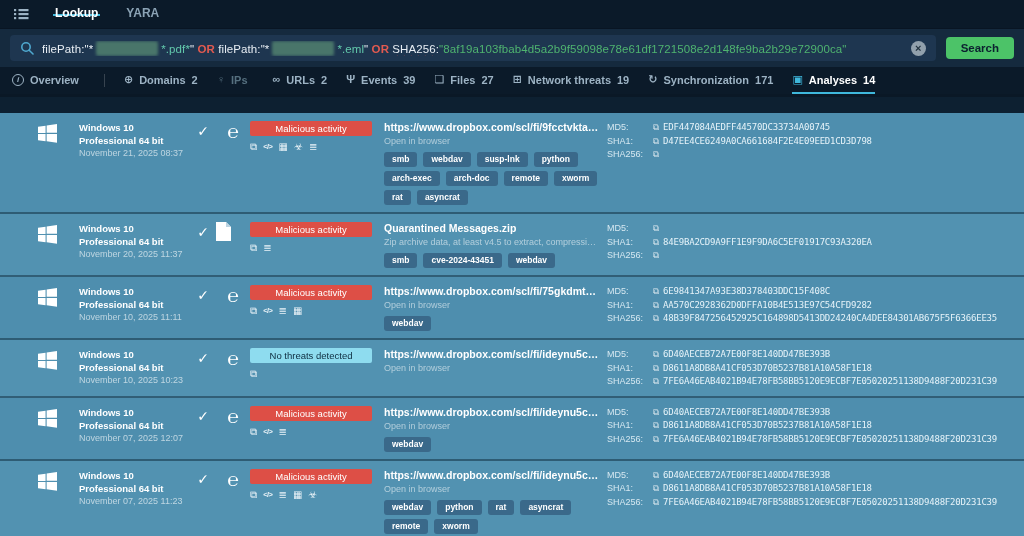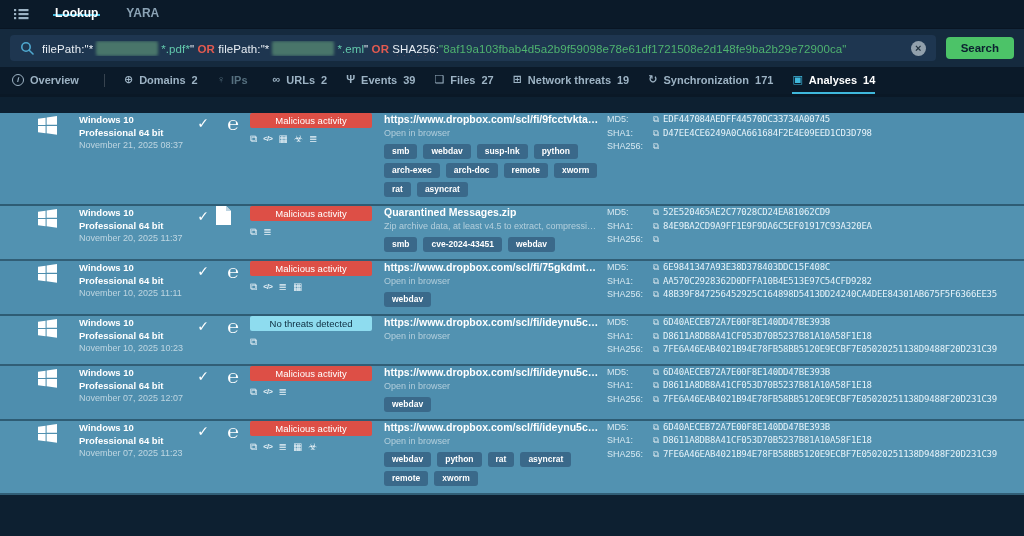--- a/index.html
+++ b/index.html
@@ -50,21 +50,21 @@
   .tab.active .tab-icon{color:var(--accent);}
   .tab.disabled{color:#56707f;}
   .tab-sep{width:1px;background:rgba(255,255,255,.18);margin:7px 0;}
 
   
   .gap-band{height:19px;background:#0d2031;border-top:3px solid #0a1826;flex:0 0 auto;}
 
   
   .rows{flex:1;overflow:hidden;background:#0d2031;}
   .row{display:flex;align-items:flex-start;background:var(--row-bg);
-    border-bottom:2px solid rgba(9,30,46,.45);padding:0 0 7px;min-height:44px;cursor:pointer;}
+    border-bottom:2px solid rgba(9,30,46,.45);padding:8px 0 7px;min-height:44px;cursor:pointer;}
   .row:nth-child(even){background:var(--row-bg-alt);}
   .col-os{flex:0 0 190px;display:flex;align-items:flex-start;gap:22px;padding-left:38px;}
   .win-icon{flex:0 0 auto;margin-top:3px;}
   .os-name{font-size:9.5px;font-weight:bold;color:#fff;line-height:13px;}
   .os-date{font-size:9px;color:rgba(255,255,255,.62);line-height:12px;}
   .col-check{flex:0 0 26px;text-align:center;}
   .check{font-size:14px;font-weight:bold;color:#fff;line-height:20px;}
   .col-src{flex:0 0 34px;text-align:center;}
   .ie-icon{font-size:19px;color:#fff;line-height:22px;font-weight:bold;}
   .col-verdict{flex:0 0 134px;}
@@ -276,21 +276,20 @@
       <div class="tags">
             <span class="tag">smb</span>
             <span class="tag">cve-2024-43451</span>
             <span class="tag">webdav</span>
           </div>
     </div>
     <div class="col-hashes">
           <div class="hash-line">
             <span class="hash-label">MD5:</span>
             <span class="copy-icon">⧉</span>
-            <span class="hash-value">52E520465AE2C77028CD24EA81062CD9</span>
           </div>
           <div class="hash-line">
             <span class="hash-label">SHA1:</span>
             <span class="copy-icon">⧉</span>
             <span class="hash-value">84E9BA2CD9A9FF1E9F9DA6C5EF01917C93A320EA</span>
           </div>
           <div class="hash-line">
             <span class="hash-label">SHA256:</span>
             <span class="copy-icon">⧉</span>
           </div>

